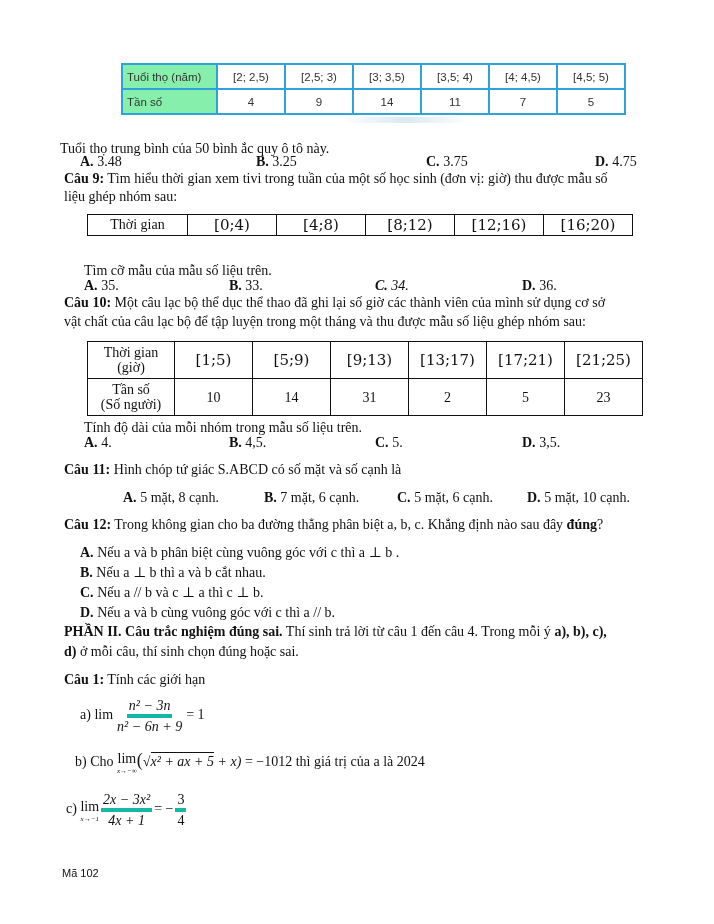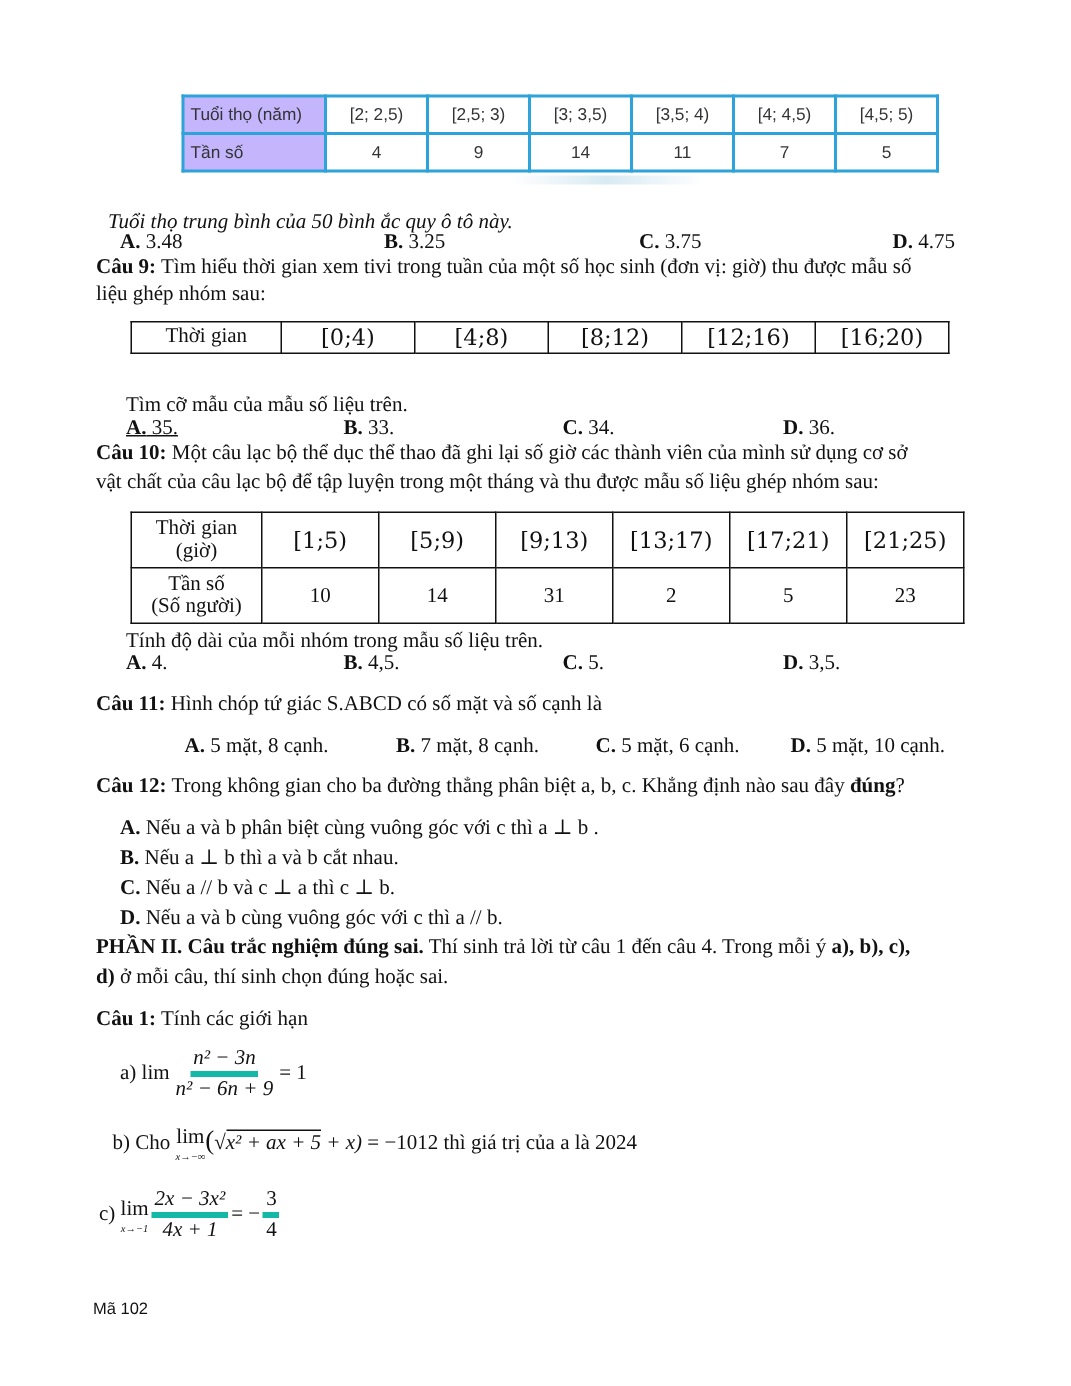--- a/index.html
+++ b/index.html
@@ -5,21 +5,21 @@
   html, body { margin: 0; padding: 0; background: #ffffff; }
   body { width: 714px; height: 924px; position: relative; overflow: hidden;
          font-family: "Liberation Serif", "DejaVu Serif", serif; color: #111; font-size: 14px; }
   .line { position: absolute; left: 80px; white-space: nowrap; font-size: 14px; line-height: 17px; }
   b { font-weight: bold; }
 
   
   table.t1 { position: absolute; left: 121px; top: 63px; border-collapse: collapse;
              font-family: "Liberation Sans", "DejaVu Sans", sans-serif; font-size: 11.5px; color: #333; }
   table.t1 td { border: 2px solid #2ea3d9; height: 23px; padding: 0 4px; text-align: center; }
-  table.t1 td.hd { background: #c4b5fd; text-align: left; width: 85px; }
+  table.t1 td.hd { background: #86efac; text-align: left; width: 85px; }
   table.t1 td.c { width: 58px; }
   .fade { position: absolute; left: 340px; top: 117px; width: 130px; height: 6px;
           background: linear-gradient(to right, rgba(210,230,240,0), rgba(200,225,238,0.7), rgba(210,230,240,0)); }
 
   
   table.t2, table.t3 { position: absolute; border-collapse: collapse; font-size: 14px; }
   table.t2 td, table.t3 td { border: 1px solid #111; text-align: center; padding: 0; }
   table.t2 { left: 87px; top: 214px; }
   table.t2 td { height: 20px; }
   table.t2 tr.r2 td { height: 16px; line-height: 16px; }
@@ -56,21 +56,21 @@
     <td>9</td>
     <td>14</td>
     <td>11</td>
     <td>7</td>
     <td>5</td>
   </tr>
 </tbody>
   </table>
 <div class="fade"></div>
 
-<div class="line" style="left:72px; top:140px;font-style:italic;">Tuổi thọ trung bình của 50 bình ắc quy ô tô này.</div>
+<div class="line" style="left:60px; top:140px;">Tuổi thọ trung bình của 50 bình ắc quy ô tô này.</div>
 <div class="opt4" style="left:80px; top:154px;"><b>A.</b><span> 3.48</span></div>
 <div class="opt4" style="left:256px; top:154px;"><b>B.</b><span> 3.25</span></div>
 <div class="opt4" style="left:426px; top:154px;"><b>C.</b><span> 3.75</span></div>
 <div class="opt4" style="left:595px; top:154px;"><b>D.</b><span> 4.75</span></div>
 
 <div class="line" style="left:64px; top:170px;"><b>Câu 9:</b><span> Tìm hiểu thời gian xem tivi trong tuần của một số học sinh (đơn vị: giờ) thu được mẫu số</span></div>
 <div class="line" style="left:64px; top:188px;">liệu ghép nhóm sau:</div>
 
 <table class="t2">
   <tbody>
@@ -79,23 +79,23 @@
     <td style="width:88px" class="br">[0;4)</td>
     <td style="width:88px" class="br">[4;8)</td>
     <td style="width:88px" class="br">[8;12)</td>
     <td style="width:88px" class="br">[12;16)</td>
     <td style="width:88px" class="br">[16;20)</td>
   </tr>
 </tbody>
   </table>
 
 <div class="line" style="left:84px; top:262px;">Tìm cỡ mẫu của mẫu số liệu trên.</div>
-<div class="opt4" style="left:84px; top:278px;text-decoration:underline;"><b>A.</b><span> 35.</span></div>
+<div class="opt4" style="left:84px; top:278px;"><b>A.</b><span> 35.</span></div>
 <div class="opt4" style="left:229px; top:278px;"><b>B.</b><span> 33.</span></div>
-<div class="opt4" style="left:375px; top:278px;"><b>C.</b><span> 34.</span></div>
+<div class="opt4" style="left:375px; top:278px;font-style:italic;"><b>C.</b><span> 34.</span></div>
 <div class="opt4" style="left:522px; top:278px;"><b>D.</b><span> 36.</span></div>
 
 <div class="line" style="left:64px; top:294px;"><b>Câu 10:</b><span> Một câu lạc bộ thể dục thể thao đã ghi lại số giờ các thành viên của mình sử dụng cơ sở</span></div>
 <div class="line" style="left:64px; top:313px;">vật chất của câu lạc bộ để tập luyện trong một tháng và thu được mẫu số liệu ghép nhóm sau:</div>
 
 <table class="t3">
   <tbody>
       <tr>
     <td style="width:86px"><span>Thời gian</span><br><span>(giờ)</span></td>
     <td style="width:77px" class="br">[1;5)</td>
@@ -118,21 +118,21 @@
   </table>
 
 <div class="line" style="left:84px; top:419px;">Tính độ dài của mỗi nhóm trong mẫu số liệu trên.</div>
 <div class="opt4" style="left:84px; top:435px;"><b>A.</b><span> 4.</span></div>
 <div class="opt4" style="left:229px; top:435px;font-family:Liberation Serif, serif;"><b>B.</b><span> 4,5.</span></div>
 <div class="opt4" style="left:375px; top:435px;"><b>C.</b><span> 5.</span></div>
 <div class="opt4" style="left:522px; top:435px;"><b>D.</b><span> 3,5.</span></div>
 
 <div class="line" style="left:64px; top:461px;"><b>Câu 11:</b><span> Hình chóp tứ giác S.ABCD có số mặt và số cạnh là</span></div>
 <div class="opt4" style="left:123px; top:490px;"><b>A.</b><span> 5 mặt, 8 cạnh.</span></div>
-<div class="opt4" style="left:264px; top:490px;"><b>B.</b><span> 7 mặt, 8 cạnh.</span></div>
+<div class="opt4" style="left:264px; top:490px;"><b>B.</b><span> 7 mặt, 6 cạnh.</span></div>
 <div class="opt4" style="left:397px; top:490px;"><b>C.</b><span> 5 mặt, 6 cạnh.</span></div>
 <div class="opt4" style="left:527px; top:490px;"><b>D.</b><span> 5 mặt, 10 cạnh.</span></div>
 
 <div class="line" style="left:64px; top:516px;"><b>Câu 12:</b><span> Trong không gian cho ba đường thẳng phân biệt a, b, c. Khẳng định nào sau đây </span><b>đúng</b><span>?</span></div>
 <div class="line" style="left:80px; top:544px;"><b>A.</b><span> Nếu a và b phân biệt cùng vuông góc với c thì a ⊥ b .</span></div>
 <div class="line" style="left:80px; top:564px;"><b>B.</b><span> Nếu a ⊥ b thì a và b cắt nhau.</span></div>
 <div class="line" style="left:80px; top:584px;"><b>C.</b><span> Nếu a // b và c ⊥ a thì c ⊥ b.</span></div>
 <div class="line" style="left:80px; top:604px;"><b>D.</b><span> Nếu a và b cùng vuông góc với c thì a // b.</span></div>
 
 <div class="line" style="left:64px; top:623px;"><b>PHẦN II. Câu trắc nghiệm đúng sai.</b><span> Thí sinh trả lời từ câu 1 đến câu 4. Trong mỗi ý </span><b>a), b), c),</b></div>

